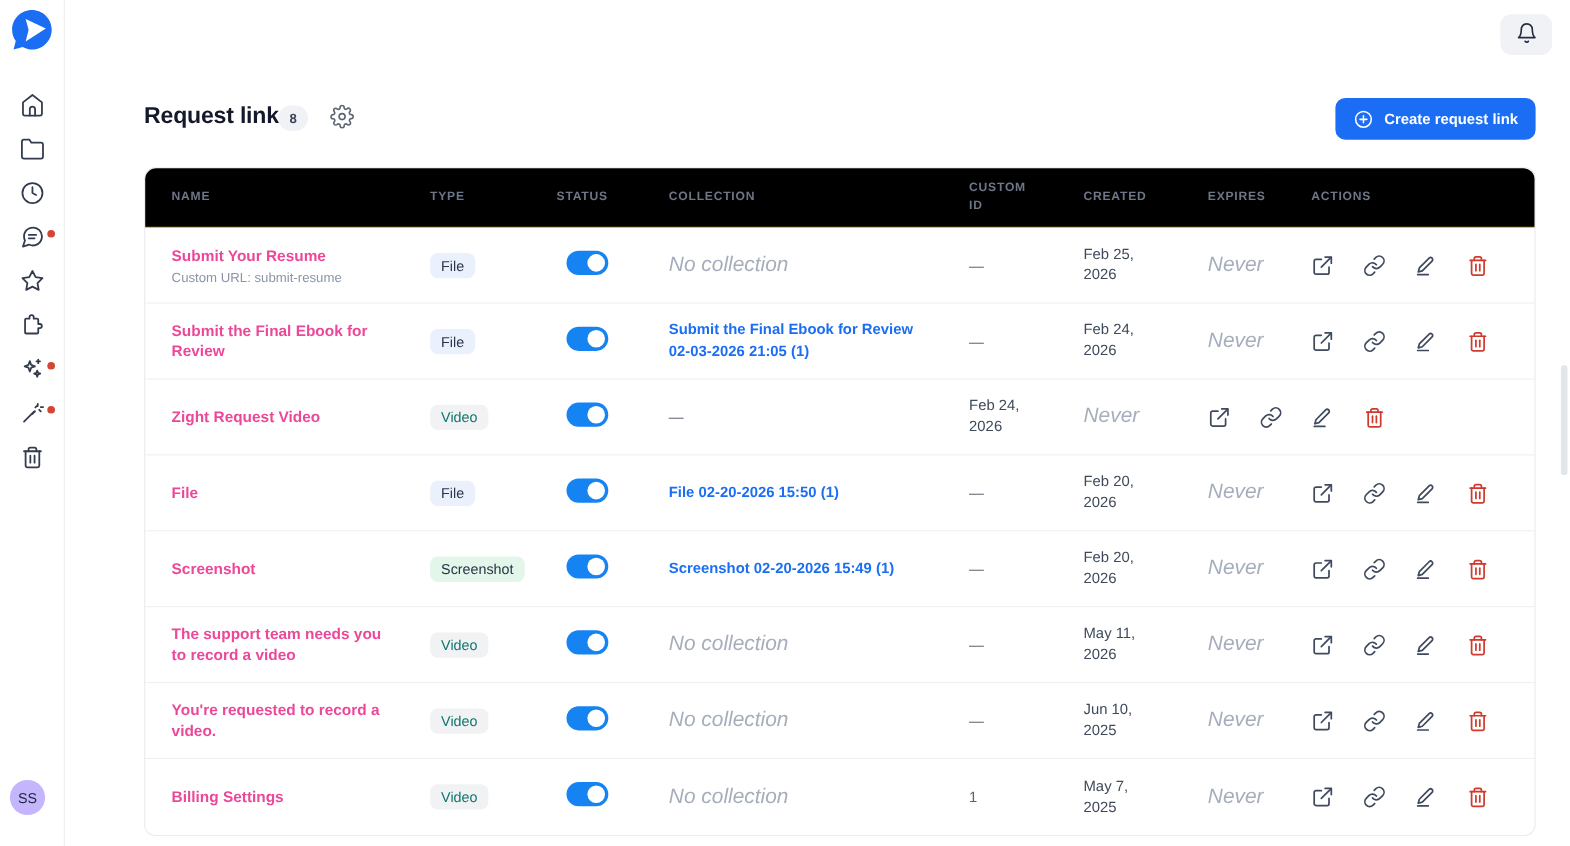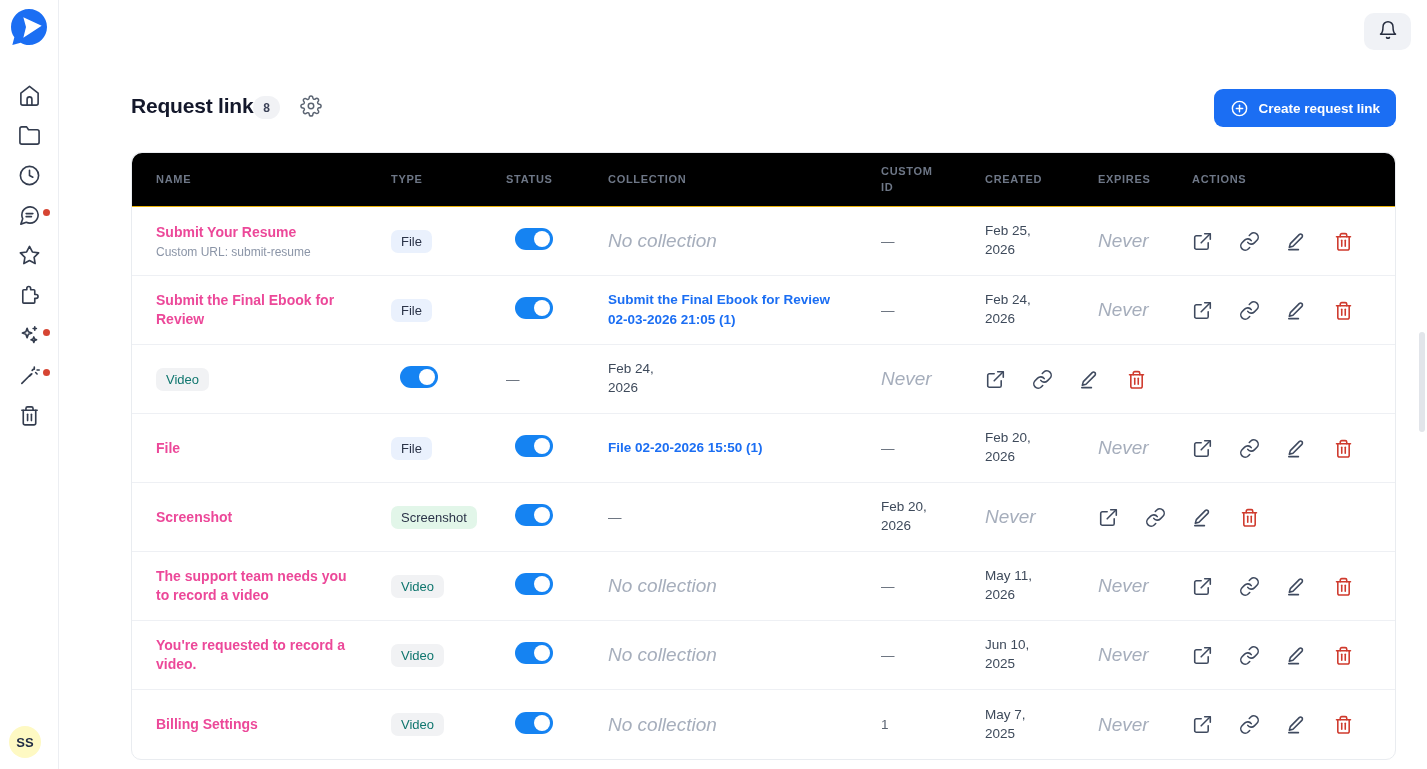--- a/index.html
+++ b/index.html
@@ -10,23 +10,23 @@
   .sidebar { position:absolute; left:0; top:0; width:59px; height:769px;
     background:#fff; border-right:1px solid #eceef2; z-index:5; }
   .logo { position:absolute; left:9px; top:7px; width:40px; height:40px; }
   .side-nav { position:absolute; left:0; top:75px; width:59px; display:flex;
     flex-direction:column; align-items:center; }
   .side-item { position:relative; width:59px; height:40px; display:flex;
     align-items:center; justify-content:center; cursor:pointer; }
   .side-item svg { width:23px; height:23px; stroke:#333c4e; }
   .side-dot { position:absolute; right:9px; top:14px; width:7px; height:7px;
     border-radius:50%; background:#d64533; }
-  .avatar { position:absolute; left:9px; bottom:11px; width:32px; height:32px;
-    border-radius:50%; background:#fef9c3; display:flex; align-items:center;
-    justify-content:center; font-size:13px; font-weight:700; color:#1f2a44; cursor:pointer; }
+  .avatar { position:absolute; left:9px; bottom:28px; width:32px; height:32px;
+    border-radius:50%; background:#c4b5fd; display:flex; align-items:center;
+    justify-content:center; font-size:13px; font-weight:400; color:#1f2a44; cursor:pointer; }
 
   
   .bell-btn { position:absolute; top:13px; right:16px; width:47px; height:37px;
     border:none; border-radius:10px; background:#f0f2f6; display:flex;
     align-items:center; justify-content:center; cursor:pointer; }
   .bell-btn svg { width:20px; height:20px; stroke:#252c3e; }
 
   
   .page-title { position:absolute; left:131px; top:94px; font-size:21px;
     font-weight:700; color:#14182b; letter-spacing:-0.2px; }
@@ -319,20 +319,24 @@
                 <line x1="10" y1="10.7" x2="10" y2="17.3"></line>
                 <line x1="14" y1="10.7" x2="14" y2="17.3"></line>
               </svg>
             </span>
           </button>
         </div>
   </div>
 
   <div class="grid trow">
     <div class="cell">
+      <div class="req-name">Zight Request Video</div>
+
+    </div>
+    <div class="cell">
       <span class="badge badge-video">Video</span>
     </div>
     <div class="cell">
       <span class="toggle"><span class="knob"></span></span>
     </div>
     <div class="cell custom-id">—</div>
     <div class="cell created">Feb 24, 2026</div>
     <div class="cell expires">Never</div>
     <div class="cell cell-actions">
           <button class="action-btn action-open">
@@ -431,20 +435,21 @@
     <div class="cell">
       <div class="req-name">Screenshot</div>
 
     </div>
     <div class="cell">
       <span class="badge badge-screenshot">Screenshot</span>
     </div>
     <div class="cell">
       <span class="toggle"><span class="knob"></span></span>
     </div>
+    <div class="cell cell-collection"><a href="#" class="collection-link">Screenshot 02-20-2026 15:49 (1)</a></div>
     <div class="cell custom-id">—</div>
     <div class="cell created">Feb 20, 2026</div>
     <div class="cell expires">Never</div>
     <div class="cell cell-actions">
           <button class="action-btn action-open">
             <span style="display: flex;">
               <svg viewBox="0 0 24 24" fill="none" stroke="currentColor" stroke-width="1.8" stroke-linecap="round" stroke-linejoin="round">
                 <path d="M18.5 13.5V19a1.9 1.9 0 0 1-1.9 1.9H5A1.9 1.9 0 0 1 3.1 19V7.4A1.9 1.9 0 0 1 5 5.5h5.5"></path>
                 <polyline points="14.5 3.1 20.9 3.1 20.9 9.5"></polyline>
                 <line x1="10.5" y1="13.5" x2="20.5" y2="3.5"></line>

